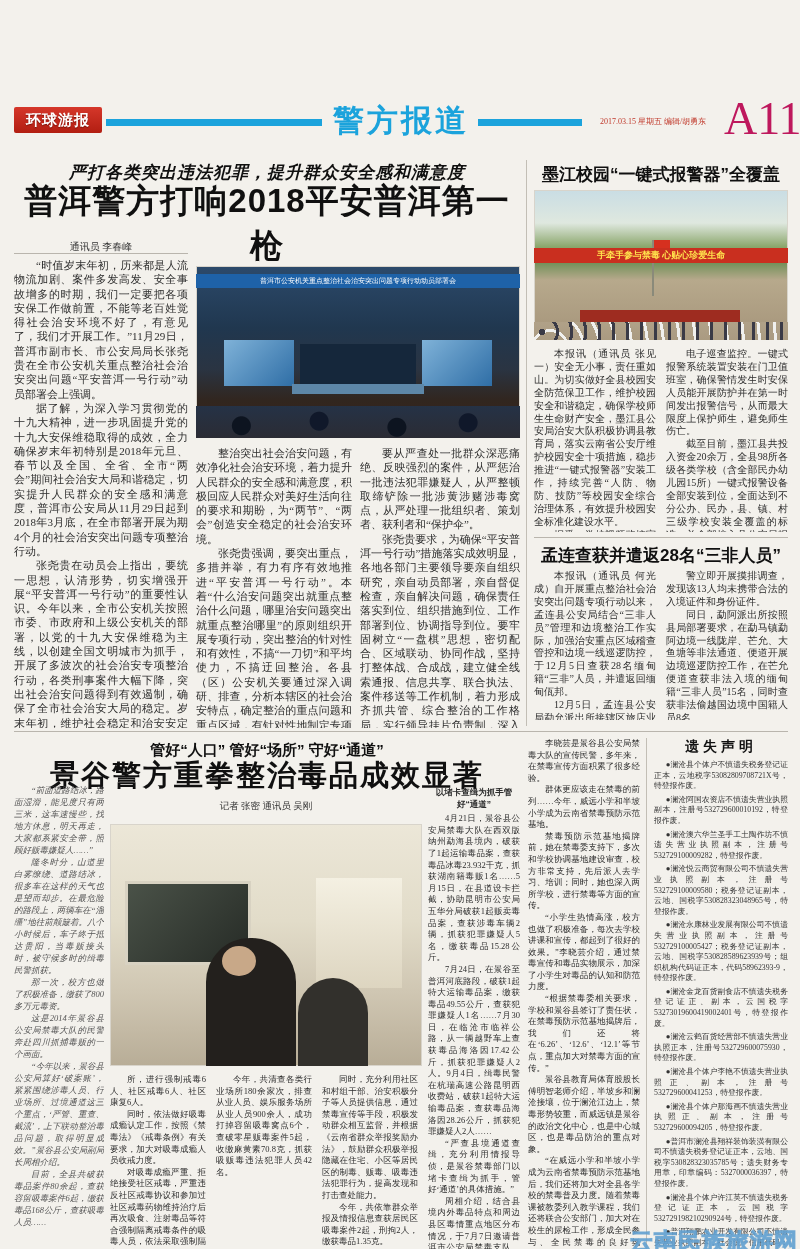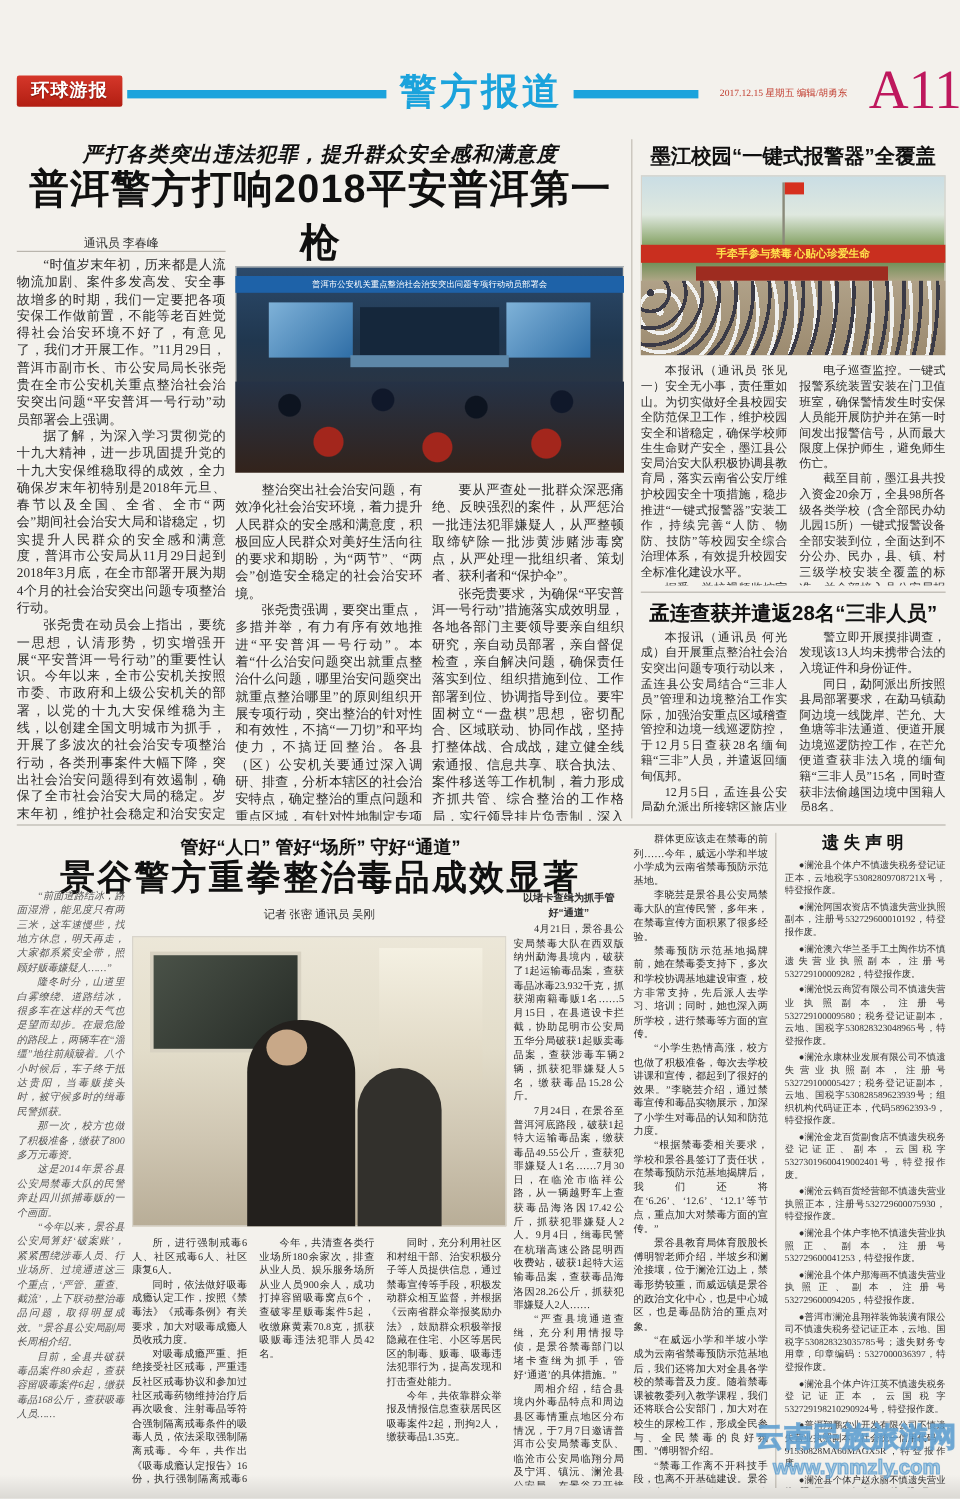--- a/index.html
+++ b/index.html
@@ -1,18 +1,18 @@
 <!DOCTYPE html>
 <html><head>
 <meta charset="utf-8">
 <style>
   html,body{margin:0;padding:0;}
   body{width:800px;height:1249px;position:relative;background:#f3f1ec;overflow:hidden;
        font-family:"Liberation Serif","DejaVu Serif",serif;color:#2d2d2d;}
-  .abs{position:absolute;}
+  .abs{position:absolute;margin-top:44px;}
   .ctr{text-align:center;}
   .col{overflow:hidden;text-align:justify;}
   .p{margin:0;text-indent:2em;}
   .subhead{font-weight:bold;text-indent:0;text-align:center;margin:3px 0;font-family:"Liberation Sans",sans-serif;}
   .hl{font-family:"Liberation Sans","DejaVu Sans",sans-serif;font-weight:bold;color:#101010;}
   .rule{background:#b9b5ad;}
   .vrule{background:#c2beb5;width:1px;}
   
   .brandbox{background:linear-gradient(180deg,#d5372a,#b21e12);color:#fff;font-weight:bold;
             font-family:"Liberation Sans",sans-serif;font-size:15px;line-height:26px;text-align:center;
@@ -31,21 +31,21 @@
              text-shadow:0 0 1px rgba(90,155,205,0.4);}
   .kai{color:#555;font-style:italic;}
 </style>
 </head>
 <body>
 
 <div class="abs brandbox" style="left:14px;top:63px;width:88px;height:26px;">环球游报</div>
 <div class="abs bluebar" style="left:106px;top:75px;width:216px;height:7px;"></div>
 <div class="abs ctr hl sectiontitle" style="left:326px;top:56px;width:150px;">警方报道</div>
 <div class="abs bluebar" style="left:478px;top:75px;width:244px;height:7px;"></div>
-<div class="abs dateinfo" style="left:582px;top:70px;width:142px;height:15px;">2017.12.15 星期五  编辑/胡勇东</div>
+<div class="abs dateinfo" style="left:582px;top:70px;width:142px;height:15px;">2017.03.15 星期五  编辑/胡勇东</div>
 <div class="abs pageno" style="left:724px;top:48px;width:70px;text-align:center;">A11</div>
 
 <div class="abs ctr hl" style="left:14px;top:117px;width:506px;font-size:17px;letter-spacing:1px;font-style:italic;">严打各类突出违法犯罪，提升群众安全感和满意度</div>
 <div class="abs ctr hl" style="left:14px;top:135px;width:506px;font-size:33px;letter-spacing:1px;">普洱警方打响2018平安普洱第一枪</div>
 <div class="abs ctr" style="left:14px;top:196px;width:174px;font-size:10px;color:#333;">通讯员 李春峰</div>
 <div class="abs rule" style="left:14px;top:209px;width:174px;height:1px;"></div>
 
 <div class="abs col" style="left:14px;top:214px;width:174px;height:470px;font-size:11px;line-height:14.3px;">
     <p class="p">“时值岁末年初，历来都是人流物流加剧、案件多发高发、安全事故增多的时期，我们一定要把各项安保工作做前置，不能等老百姓觉得社会治安环境不好了，有意见了，我们才开展工作。”11月29日，普洱市副市长、市公安局局长张尧贵在全市公安机关重点整治社会治安突出问题“平安普洱一号行动”动员部署会上强调。</p>
     <p class="p">据了解，为深入学习贯彻党的十九大精神，进一步巩固提升党的十九大安保维稳取得的成效，全力确保岁末年初特别是2018年元旦、春节以及全国、全省、全市“两会”期间社会治安大局和谐稳定，切实提升人民群众的安全感和满意度，普洱市公安局从11月29日起到2018年3月底，在全市部署开展为期4个月的社会治安突出问题专项整治行动。</p>
@@ -158,22 +158,22 @@
   <div>
       <p class="p">4月21日，景谷县公安局禁毒大队在西双版纳州勐海县境内，破获了1起运输毒品案，查获毒品冰毒23.932千克，抓获湖南籍毒贩1名……5月15日，在县道设卡拦截，协助昆明市公安局五华分局破获1起贩卖毒品案，查获涉毒车辆2辆，抓获犯罪嫌疑人5名，缴获毒品15.28公斤。</p>
       <p class="p">7月24日，在景谷至普洱河底路段，破获1起特大运输毒品案，缴获毒品49.55公斤，查获犯罪嫌疑人1名……7月30日，在临沧市临祥公路，从一辆越野车上查获毒品海洛因17.42公斤，抓获犯罪嫌疑人2人。9月4日，缉毒民警在杭瑞高速公路昆明西收费站，破获1起特大运输毒品案，查获毒品海洛因28.26公斤，抓获犯罪嫌疑人2人……</p>
       <p class="p">“严查县境通道查缉，充分利用情报导侦，是景谷禁毒部门以堵卡查缉为抓手，管好‘通道’的具体措施。”</p>
       <p class="p">周相介绍，结合县境内外毒品特点和周边县区毒情重点地区分布情况，于7月7日邀请普洱市公安局禁毒支队、临沧市公安局临翔分局及宁洱、镇沅、澜沧县公安局，在景谷召开接边县区禁毒区域合作工作座谈会，建立毒品查缉机制。</p>
     </div>
 
 </div>
 
 <div class="abs col" style="left:528px;top:694px;width:112px;height:546px;font-size:8.5px;line-height:11.6px;">
+    <p class="p">李晓芸是景谷县公安局禁毒大队的宣传民警，多年来，在禁毒宣传方面积累了很多经验。</p>
     <p class="p">群体更应该走在禁毒的前列……今年，威远小学和半坡小学成为云南省禁毒预防示范基地。</p>
-    <p class="p">李晓芸是景谷县公安局禁毒大队的宣传民警，多年来，在禁毒宣传方面积累了很多经验。</p>
     <p class="p">禁毒预防示范基地揭牌前，她在禁毒委支持下，多次和学校协调基地建设审查，校方非常支持，先后派人去学习、培训；同时，她也深入两所学校，进行禁毒等方面的宣传。</p>
     <p class="p">“小学生热情高涨，校方也做了积极准备，每次去学校讲课和宣传，都起到了很好的效果。”李晓芸介绍，通过禁毒宣传和毒品实物展示，加深了小学生对毒品的认知和防范力度。</p>
     <p class="p">“根据禁毒委相关要求，学校和景谷县签订了责任状，在禁毒预防示范基地揭牌后，我们还将在‘6.26’、‘12.6’、‘12.1’等节点，重点加大对禁毒方面的宣传。”</p>
     <p class="p">景谷县教育局体育股股长傅明智老师介绍，半坡乡和澜沧接壤，位于澜沧江边上，禁毒形势较重，而威远镇是景谷的政治文化中心，也是中心城区，也是毒品防治的重点对象。</p>
     <p class="p">“在威远小学和半坡小学成为云南省禁毒预防示范基地后，我们还将加大对全县各学校的禁毒普及力度。随着禁毒课被教委列入教学课程，我们还将联合公安部门，加大对在校生的尿检工作，形成全民参与、全民禁毒的良好氛围。”傅明智介绍。</p>
     <p class="p">“禁毒工作离不开科技手段，也离不开基础建设。景谷县公安局禁毒大队自1982年建队以来，也一直重视群众的力量，和群众打成一片，获取了很多有价值的线索。禁毒靠人民群众，多年来，人民群众也支持了景谷的禁毒工作。”</p>
   </div>
 
 <div class="abs vrule" style="left:646px;top:694px;height:546px;"></div>
 <div class="abs" style="left:654px;top:694px;width:134px;height:546px;overflow:hidden;">

